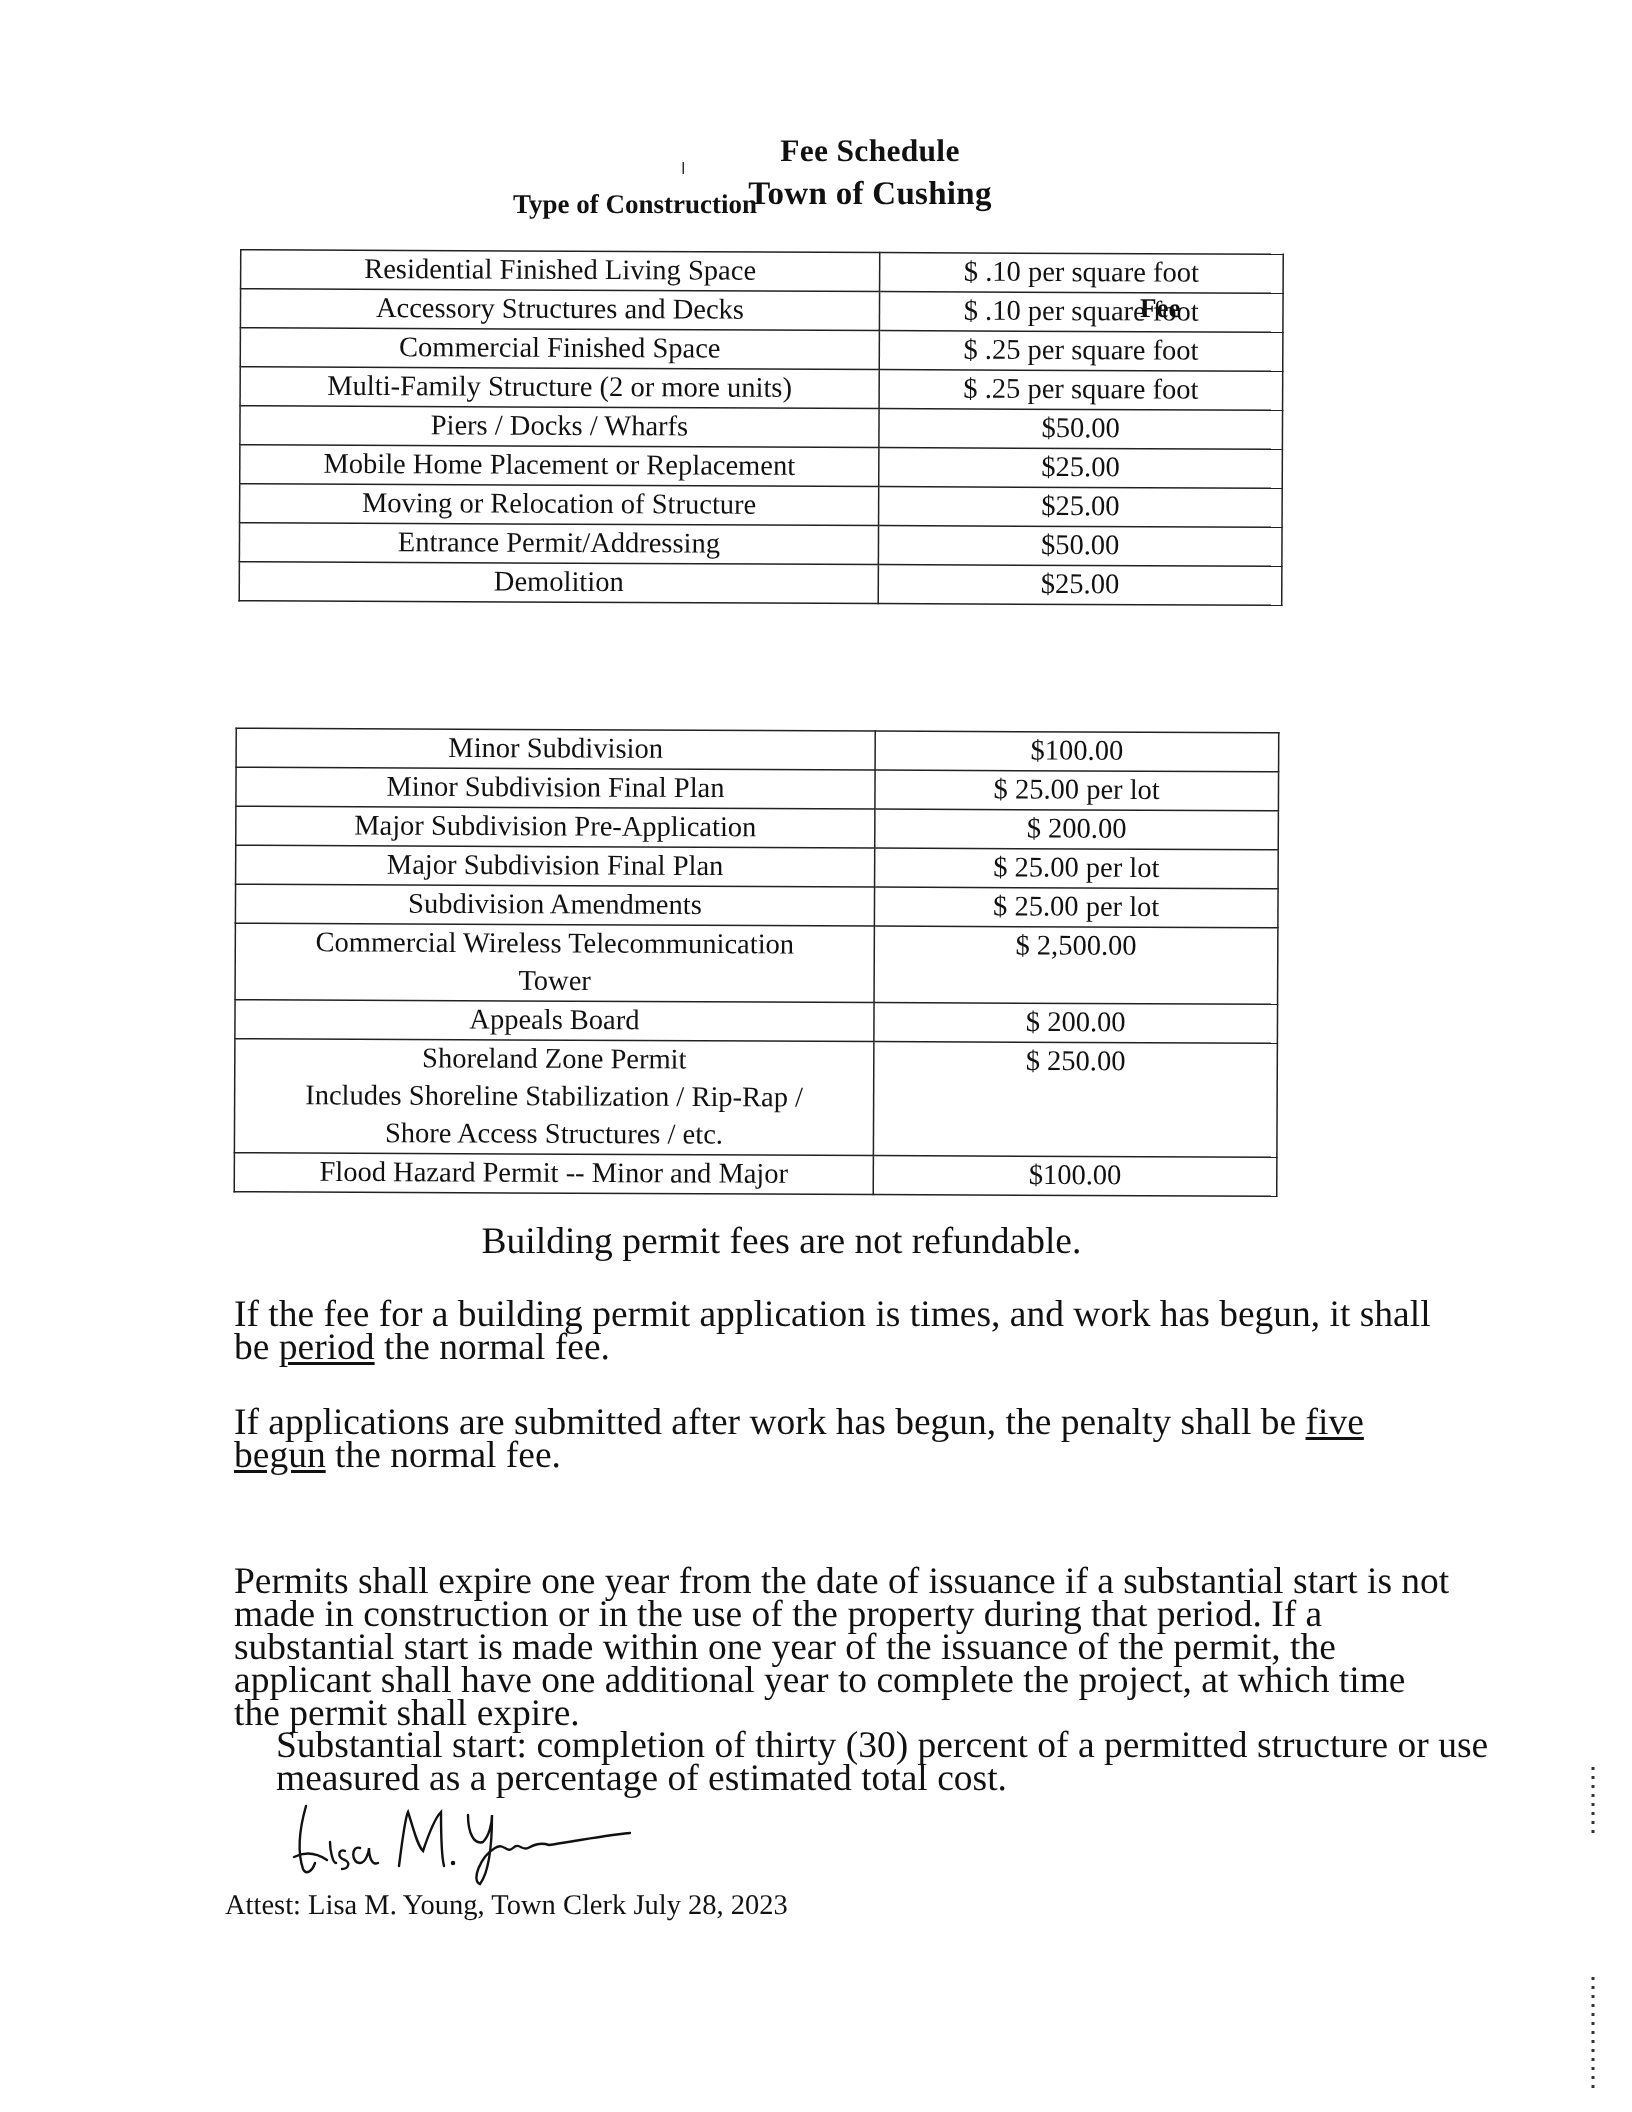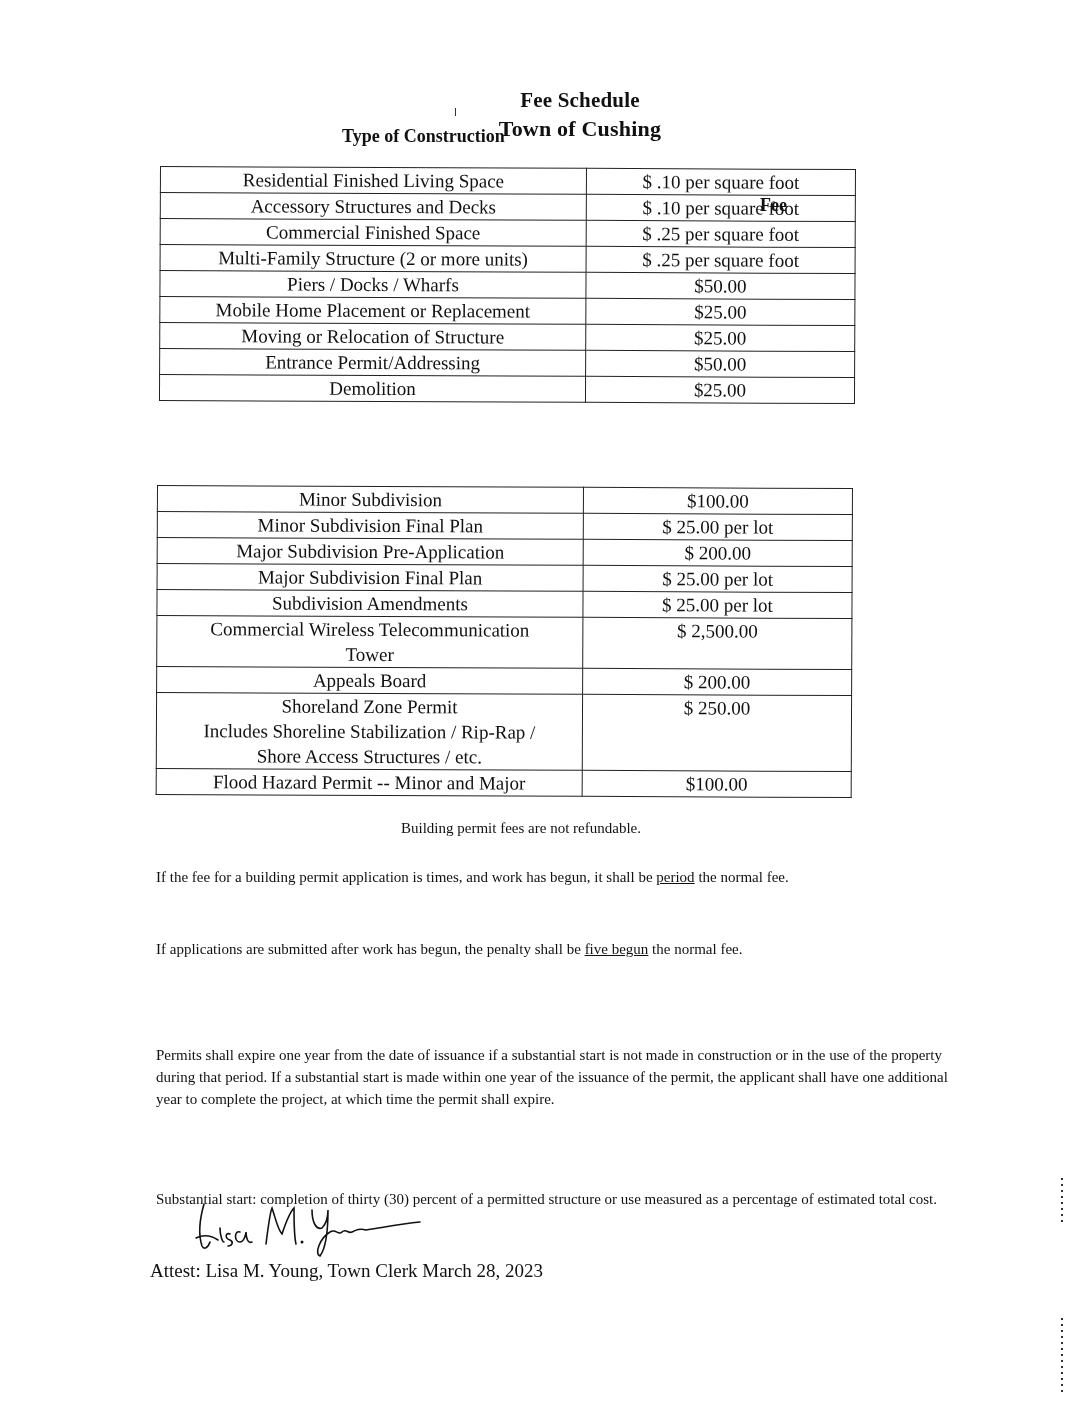--- a/index.html
+++ b/index.html
@@ -26,30 +26,30 @@
     table.fees td {
       border: 1px solid #222; padding: 0; text-align: center; vertical-align: top;
     }
     table.fees td.type { width: 425px; }
     table.fees td.fee { width: 268px; }
 
     #table1 { left: 160px; top: 166px; transform: rotate(0.25deg); transform-origin: left top; }
     #table2 { left: 157px; top: 485px; transform: rotate(0.25deg); transform-origin: left top; }
 
     .para {
-      position: absolute; left: 156px; width: 810px; font-size: 15px; line-height: 22px; font-family: Liberation Serif, serif;
+      position: absolute; left: 156px; width: 810px; font-size: 25px; line-height: 22px; font-family: Liberation Serif, serif;
     }
     .para.center { text-align: center; left: 156px; width: 730px; }
     .u { text-decoration: underline; }
 
     #p0 { top: 817px; }
     #p1 { top: 866px; }
     #p2 { top: 938px; }
     #p3 { top: 1044px; width: 815px; }
-    #p4 { top: 1188px; width: 815px; }
+    #p4 { top: 1153px; width: 815px; margin-left: 28px; }
 
     .signature { position: absolute; left: 190px; top: 1198px; }
     .attest { position: absolute; left: 150px; top: 1260px; font-size: 19px; }
 
     .edge-dots {
       position: absolute; left: 1061px; width: 2px;
       background: repeating-linear-gradient(to bottom, #333 0 2px, transparent 2px 6px);
     }
     .edge-dots.d1 { top: 1178px; height: 48px; }
     .edge-dots.d2 { top: 1318px; height: 75px; }
@@ -163,16 +163,16 @@
 
 <div class="para" id="p4">Substantial start: completion of thirty (30) percent of a permitted structure or use measured as a percentage of estimated total cost.</div>
 
 <svg class="signature" width="240" height="60" viewBox="0 0 240 60">
   <path d="M14 6 C10 20, 8 36, 12 48 C14 52, 18 50, 20 44 M6 40 C14 36, 22 38, 28 42 M30 30 C30 36, 32 44, 34 44 M40 36 C36 34, 34 40, 40 42 C44 44, 42 48, 38 48 M50 34 C44 32, 44 44, 50 44 C54 44, 56 36, 56 34 C56 40, 58 46, 62 44" fill="none" stroke="#111" stroke-width="1.6" stroke-linecap="round"></path>
   <path d="M76 46 C78 30, 80 14, 82 10 C86 22, 88 32, 92 36 C96 24, 100 14, 104 10 C104 24, 104 38, 106 46" fill="none" stroke="#111" stroke-width="1.6" stroke-linecap="round"></path>
   <circle cx="112" cy="44" r="1.5" fill="#111"></circle>
   <path d="M122 12 C122 24, 126 32, 132 30 C136 26, 138 18, 138 12 C138 30, 136 50, 130 58 C124 56, 130 40, 140 34 C146 30, 148 38, 152 34 C156 30, 158 36, 162 34 C166 32, 170 30, 176 32 C190 30, 210 26, 230 24" fill="none" stroke="#111" stroke-width="1.6" stroke-linecap="round"></path>
 </svg>
 
-<div class="attest">Attest: Lisa M. Young, Town Clerk March 28, 2023</div>
+<div class="attest">Attest: Lisa M. Young, Town Clerk July 28, 2023</div>
 
 <div class="edge-dots d1"></div>
 <div class="edge-dots d2"></div>
 
 </body></html>

